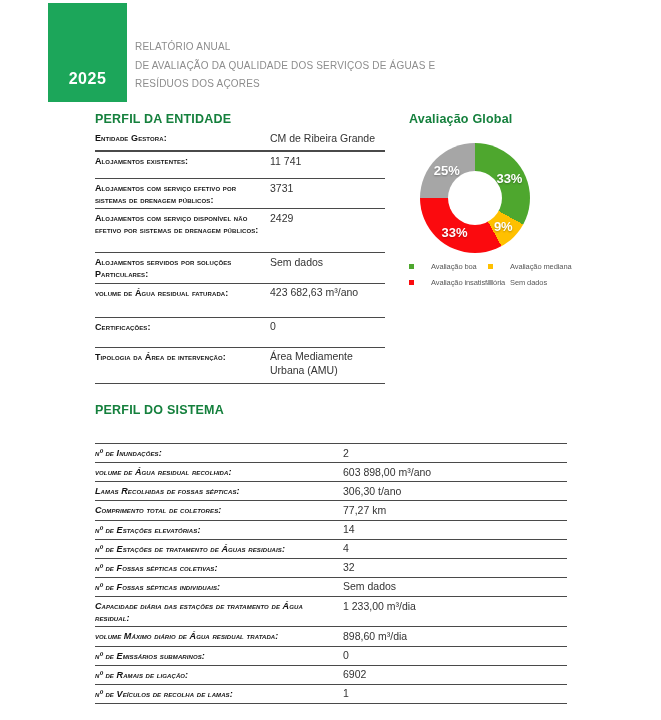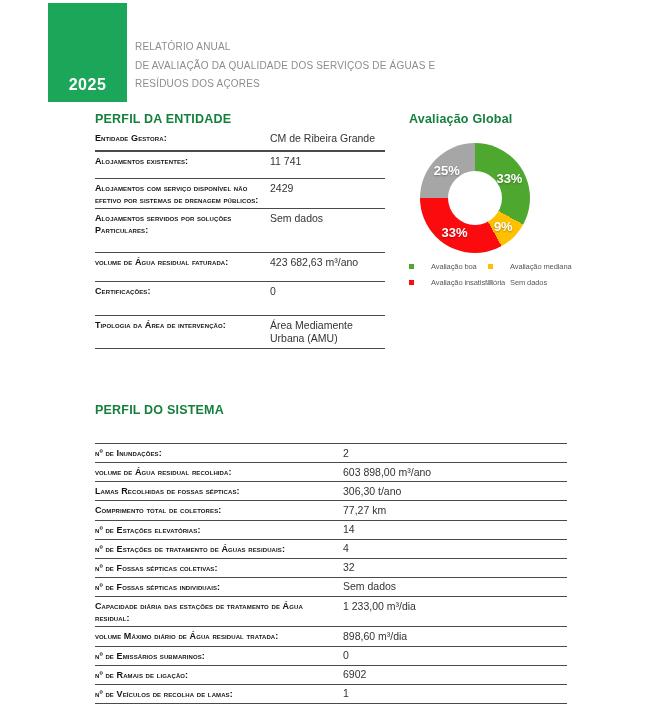--- a/index.html
+++ b/index.html
@@ -8,21 +8,21 @@
     font-family:"Liberation Sans",sans-serif;
     -webkit-font-smoothing:antialiased;
   }
   .page{position:absolute;inset:0;}
 
   
   .year-box{
     position:absolute;left:48px;top:3px;width:79px;height:99px;
     background:#1CA65A;display:flex;align-items:flex-end;justify-content:center;
   }
-  .year-box span{color:#fff;font-weight:700;font-size:16px;letter-spacing:0.5px;padding-bottom:8px;}
+  .year-box span{color:#fff;font-weight:700;font-size:16px;letter-spacing:0.5px;padding-bottom:14px;}
   .report-title{
     position:absolute;left:135px;top:38px;width:470px;
     color:#8D8D8D;font-size:10px;line-height:18.5px;letter-spacing:0.2px;
   }
 
   
   .section-heading{
     font-size:12.5px;font-weight:700;color:#15803d;margin:0 0 3px 0;letter-spacing:0.2px;
   }
 
@@ -46,21 +46,21 @@
   #entity-table tr:nth-child(2) td{height:21px;}
   #entity-table tr:nth-child(3) td{height:23px;}
   #entity-table tr:nth-child(4) td{height:38px;}
   #entity-table tr:nth-child(5) td{height:23px;}
   #entity-table tr:nth-child(6) td{height:28px;}
   #entity-table tr:nth-child(7) td{height:24px;}
   #entity-table tr:nth-child(8) td{height:30px;}
 
   #system-table{border-top:1.5px solid #4a4a4a;}
   #system-table td{border-bottom:1.5px solid #4a4a4a;height:13px;}
-  #system-table td.lbl{width:240px;}
+  #system-table td.lbl{width:240px;font-style:italic;}
 
   
   .donut{
     position:relative;margin-left:11px;margin-top:17px;
     width:110px;height:110px;border-radius:50%;
   }
   .donut-hole{
     position:absolute;left:50%;top:50%;width:54px;height:54px;border-radius:50%;
     background:#fff;transform:translate(-50%,-50%);
   }
@@ -95,20 +95,24 @@
     <h2 class="section-heading">PERFIL DA ENTIDADE</h2>
     <table id="entity-table">
       <tbody id="entity-tbody">
           <tr>
             <td class="lbl">Entidade Gestora:</td>
             <td class="val">CM de Ribeira Grande</td>
           </tr>
           <tr>
             <td class="lbl">Alojamentos existentes:</td>
             <td class="val">11 741</td>
+          </tr>
+          <tr>
+            <td class="lbl">Alojamentos com serviço efetivo por sistemas de drenagem públicos:</td>
+            <td class="val">3731</td>
           </tr>
           <tr>
             <td class="lbl">Alojamentos com serviço disponível não efetivo por sistemas de drenagem públicos:</td>
             <td class="val">2429</td>
           </tr>
           <tr>
             <td class="lbl">Alojamentos servidos por soluções Particulares:</td>
             <td class="val">Sem dados</td>
           </tr>
           <tr>

